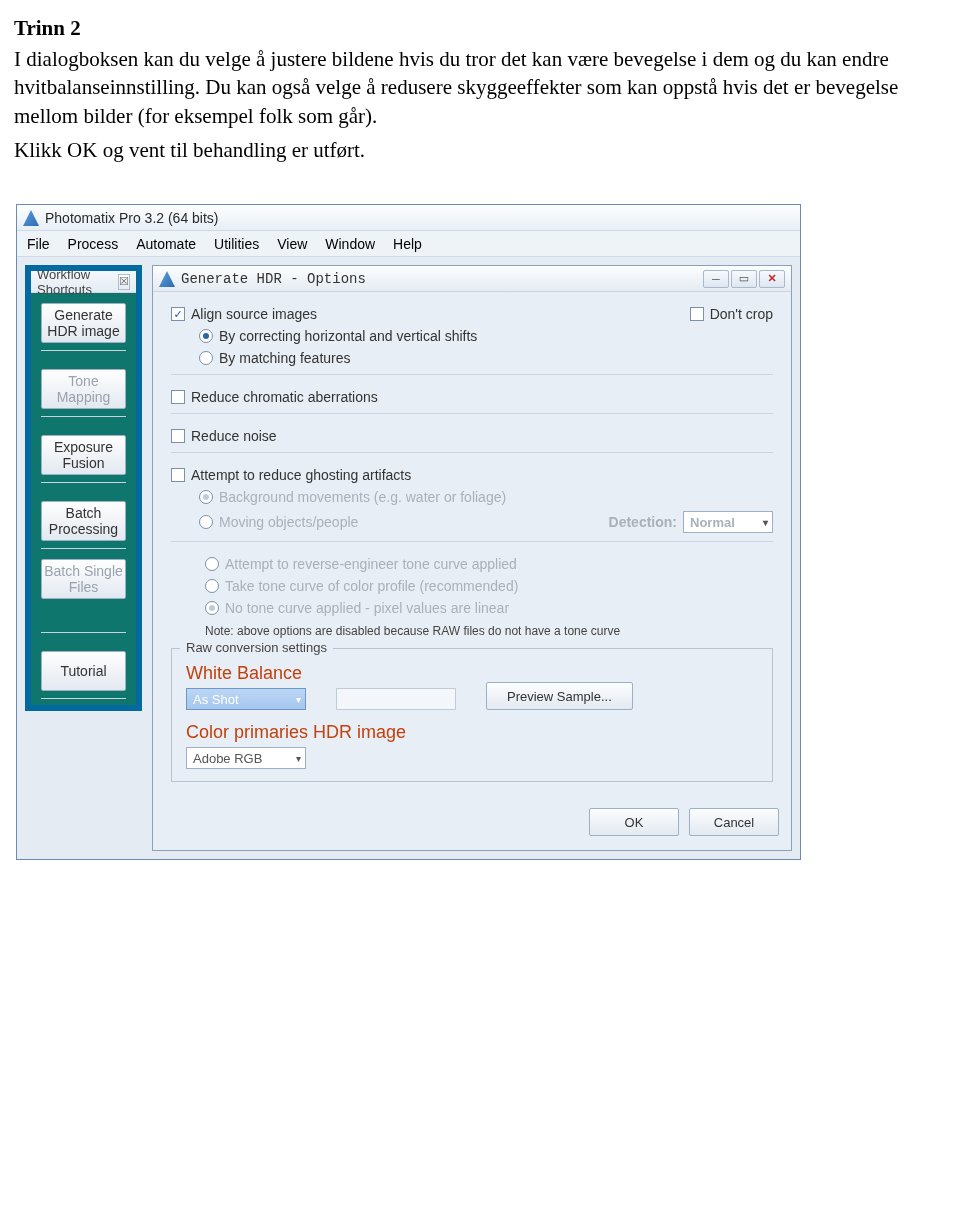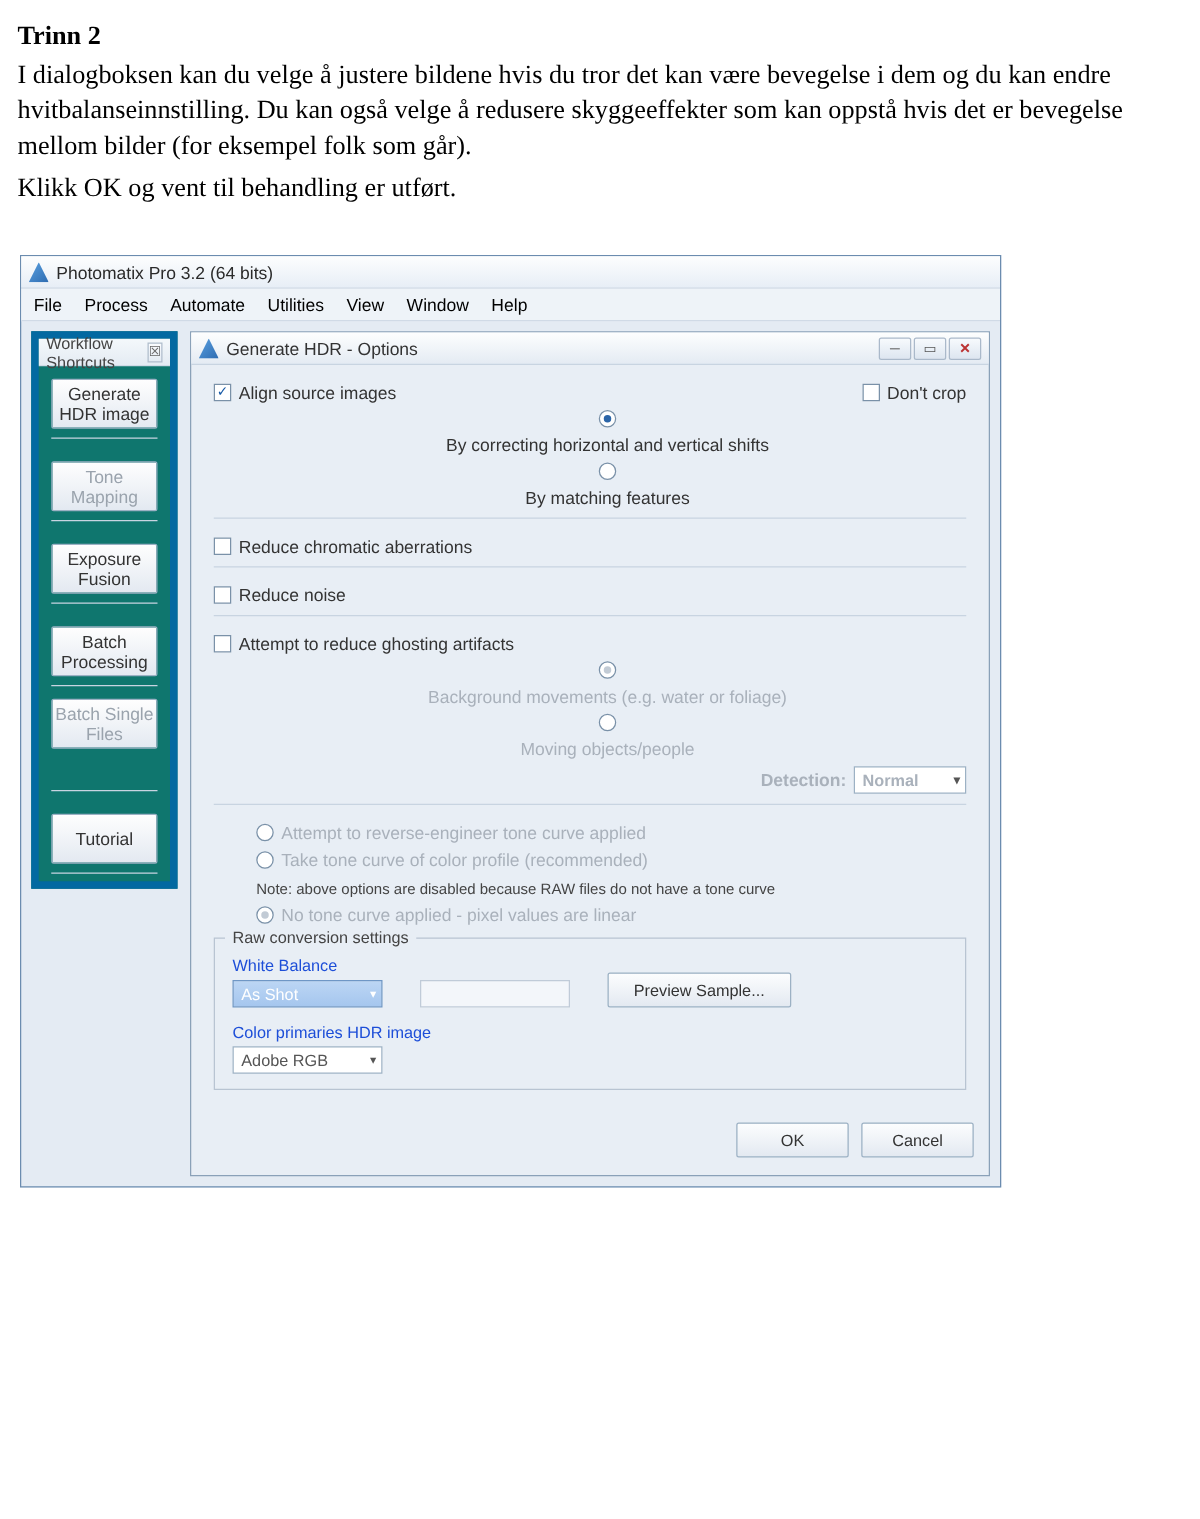--- a/index.html
+++ b/index.html
@@ -19,46 +19,46 @@
   .panel-title { display: flex; justify-content: space-between; align-items: center; height: 22px; padding: 0 6px; font-size: 13px; color: #444; border-bottom: 1px solid #d0dae6; background: linear-gradient(#f4f8fb,#e4ebf3); }
   .panel-body { padding: 10px 10px 6px 10px; }
   .wf-btn { display: block; width: 100%; height: 40px; border: 1px solid #9cb1c4; background: linear-gradient(#fefefe,#e3e9f1); color: #333; font-size: 14px; border-radius: 2px; cursor: default; }
   .wf-btn.dim { color: #9aa3ad; }
   .sep { height: 8px; border-bottom: 1px solid #c8d4e1; margin-bottom: 18px; }
   .sep-s { height: 8px; border-bottom: 1px solid #c8d4e1; margin-bottom: 10px; }
   .main { flex: 1; }
   .dialog { width: 640px; border: 1px solid #8aa1b8; background: #e8eef5; }
   .dlg-title { height: 26px; background: linear-gradient(#fdfefe,#e4ebf3); border-bottom: 1px solid #c8d4e1; display: flex; align-items: center; padding: 0 6px; }
   .dlg-title .app-icon2 { width: 16px; height: 16px; background: linear-gradient(135deg,#5aa0e0,#2d6bb0); clip-path: polygon(0 100%,50% 0,100% 100%); margin-right: 6px; }
-  .dlg-title .t { flex: 1; font-size: 14px; color: #333; }
+  .dlg-title .t { flex: 1; font-size: 14px; color: #333; font-family: Liberation Mono, monospace; }
   .win-buttons { display: flex; gap: 2px; }
   .winbtn { width: 26px; height: 18px; border: 1px solid #aab9ca; background: linear-gradient(#f7fafd,#dde6f0); border-radius: 2px; display: flex; align-items: center; justify-content: center; font-size: 11px; color: #555; }
   .winbtn.close { color: #b33; font-weight: bold; }
   .dlg-body { padding: 14px 18px 14px 18px; }
   .row { display: flex; align-items: center; gap: 6px; margin-bottom: 6px; font-size: 14px; color: #333; }
-  .row.indent { padding-left: 28px; flex-direction: column; }
+  .row.indent { padding-left: 28px; }
   .row.indent2 { padding-left: 34px; }
   .chk, .rdo { width: 14px; height: 14px; border: 1px solid #7a91a8; background: #fff; display: inline-flex; align-items: center; justify-content: center; }
   .rdo { border-radius: 50%; }
   .chk .mark { font-size: 11px; color: #1558a6; line-height: 1; }
   .rdo .dot { width: 6px; height: 6px; border-radius: 50%; background: #2b65a8; }
   .dim-text { color: #a9b1bb; }
   .hr { height: 1px; background: #c8d4e1; margin-top: 8px; margin-bottom: 14px; }
   .right-label { margin-left: auto; }
   .det-label { margin-left: auto; display:flex; align-items:center; gap:6px; color:#a9b1bb;font-weight:bold; }
   .combo { display:inline-flex; align-items:center; height:22px; border:1px solid #9cb1c4; background:#fff; padding:0 4px 0 6px; font-size:13px; color:#555; min-width:120px; justify-content:space-between; }
   .combo.sel { background: linear-gradient(#bcd6f4,#a5c6ee); color:#fff; border-color:#6f97c5; }
   .combo .caret { margin-left:10px; font-size:10px; color:#555; }
   .combo.dim { color:#a9b1bb; }
   .btn { height:28px; padding:0 20px; border:1px solid #9cb1c4; background:linear-gradient(#fcfdfe,#e3e9f1); font-size:13px; color:#333; border-radius:2px; }
   .fieldset { border:1px solid #b8c4d2; padding: 14px 16px 12px 14px; margin-top: 10px; position:relative; }
   .fieldset .legend { position:absolute; top:-9px; left:8px; background:#e8eef5; padding:0 6px; font-size:13px; color:#444; }
   .note { font-size:12px; color:#444; margin-top:2px; }
   .dlg-footer { display:flex; justify-content:flex-end; gap:10px; padding: 12px 12px 14px 12px; }
-  .lbl { font-size:13px; color:#1d4ed8; margin-bottom:4px; display:block; }
+  .lbl { font-size:18px; color:#c2410c; margin-bottom:4px; display:block; }
   .small-x { width:16px;height:16px;border:1px solid #b0bdcc;display:inline-flex;align-items:center;justify-content:center;font-size:11px;color:#666;background:linear-gradient(#fafcfe,#e4ebf3); }
   .conv-row { display:flex; align-items:flex-end; gap:30px; }
 </style>
 </head>
 <body>
 
 <div class="doc-heading">Trinn 2</div>
 <p class="doc-para">I dialogboksen kan du velge å justere bildene hvis du tror det kan være bevegelse i dem og du kan endre hvitbalanseinnstilling. Du kan også velge å redusere skyggeeffekter som kan oppstå hvis det er bevegelse mellom bilder (for eksempel folk som går).</p>
 <p class="doc-para">Klikk OK og vent til behandling er utført.</p>
 
@@ -175,28 +175,28 @@
             <div class="hr"></div>
 
             <div class="row indent2 dim-text">
               <span class="rdo"></span>
               <span>Attempt to reverse-engineer tone curve applied</span>
             </div>
             <div class="row indent2 dim-text">
               <span class="rdo"></span>
               <span>Take tone curve of color profile (recommended)</span>
             </div>
-            <div class="row indent2">
-              <span class="note">Note: above options are disabled because RAW files do not have a tone curve</span>
-            </div>
             <div class="row indent2 dim-text">
               <span class="rdo">
                   <span class="dot" style="background:#c2cbd5;"></span>
                 </span>
               <span>No tone curve applied - pixel values are linear</span>
+            </div>
+            <div class="row indent2">
+              <span class="note">Note: above options are disabled because RAW files do not have a tone curve</span>
             </div>
 
             <div class="fieldset">
               <span class="legend">Raw conversion settings</span>
               <div class="conv-row">
                 <div>
                   <span class="lbl">White Balance</span>
                   <span class="combo sel">
                     <span>As Shot</span>
                       <span class="caret" style="color:#fff;">▾</span>

